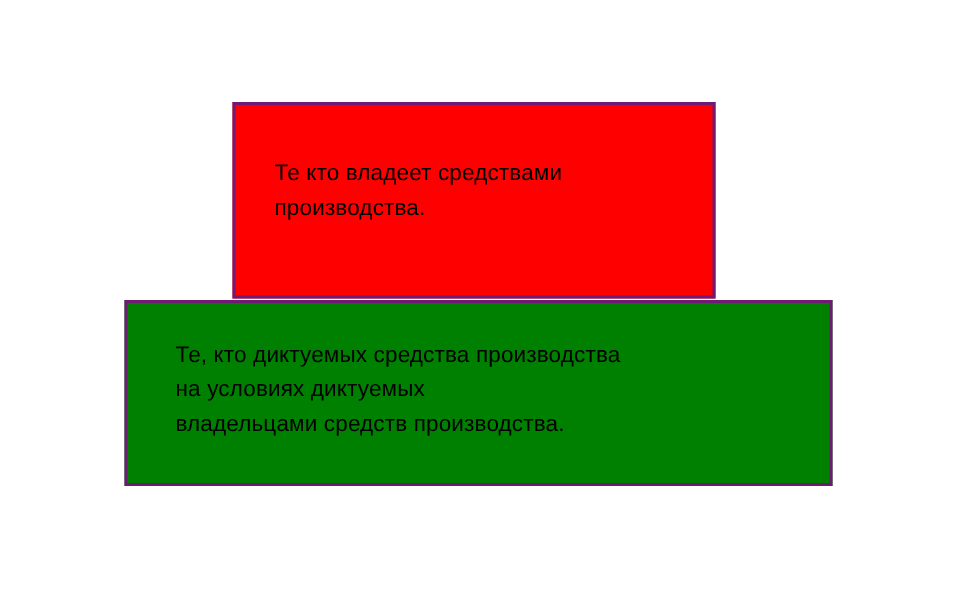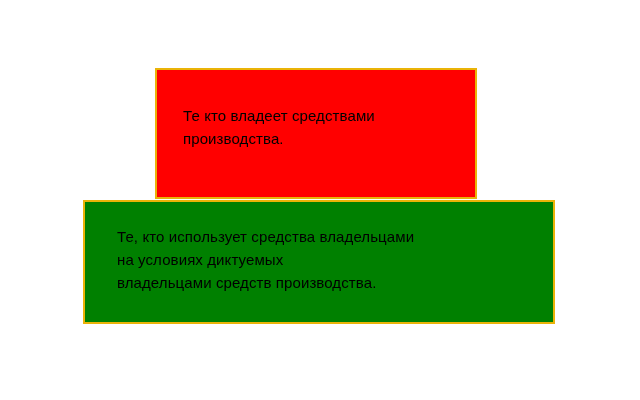--- a/index.html
+++ b/index.html
@@ -18,21 +18,21 @@
   #canvas {
     position: relative;
     width: 640px;
     height: 400px;
     background: #ffffff;
   }
 
   .block {
     position: absolute;
     box-sizing: border-box;
-    border: 2px solid #eab308;
+    border: 2px solid #701a75;
     text-decoration: underline;
   }
 
   
   #owners-block {
     left: 155px;
     top: 68px;
     width: 322px;
     height: 131px;
     background: #ff0000;
@@ -72,18 +72,18 @@
 <body>
 
 <div id="canvas">
 
   <div class="block" id="owners-block">
     <div class="block-text" id="owners-text">Те кто владеет средствами
 производства.</div>
   </div>
 
   <div class="block" id="users-block">
-    <div class="block-text" id="users-text">Те, кто использует средства владельцами
+    <div class="block-text" id="users-text">Те, кто диктуемых средства производства
 на условиях диктуемых
 владельцами средств производства.</div>
   </div>
 
 </div>
 
 </body></html>

